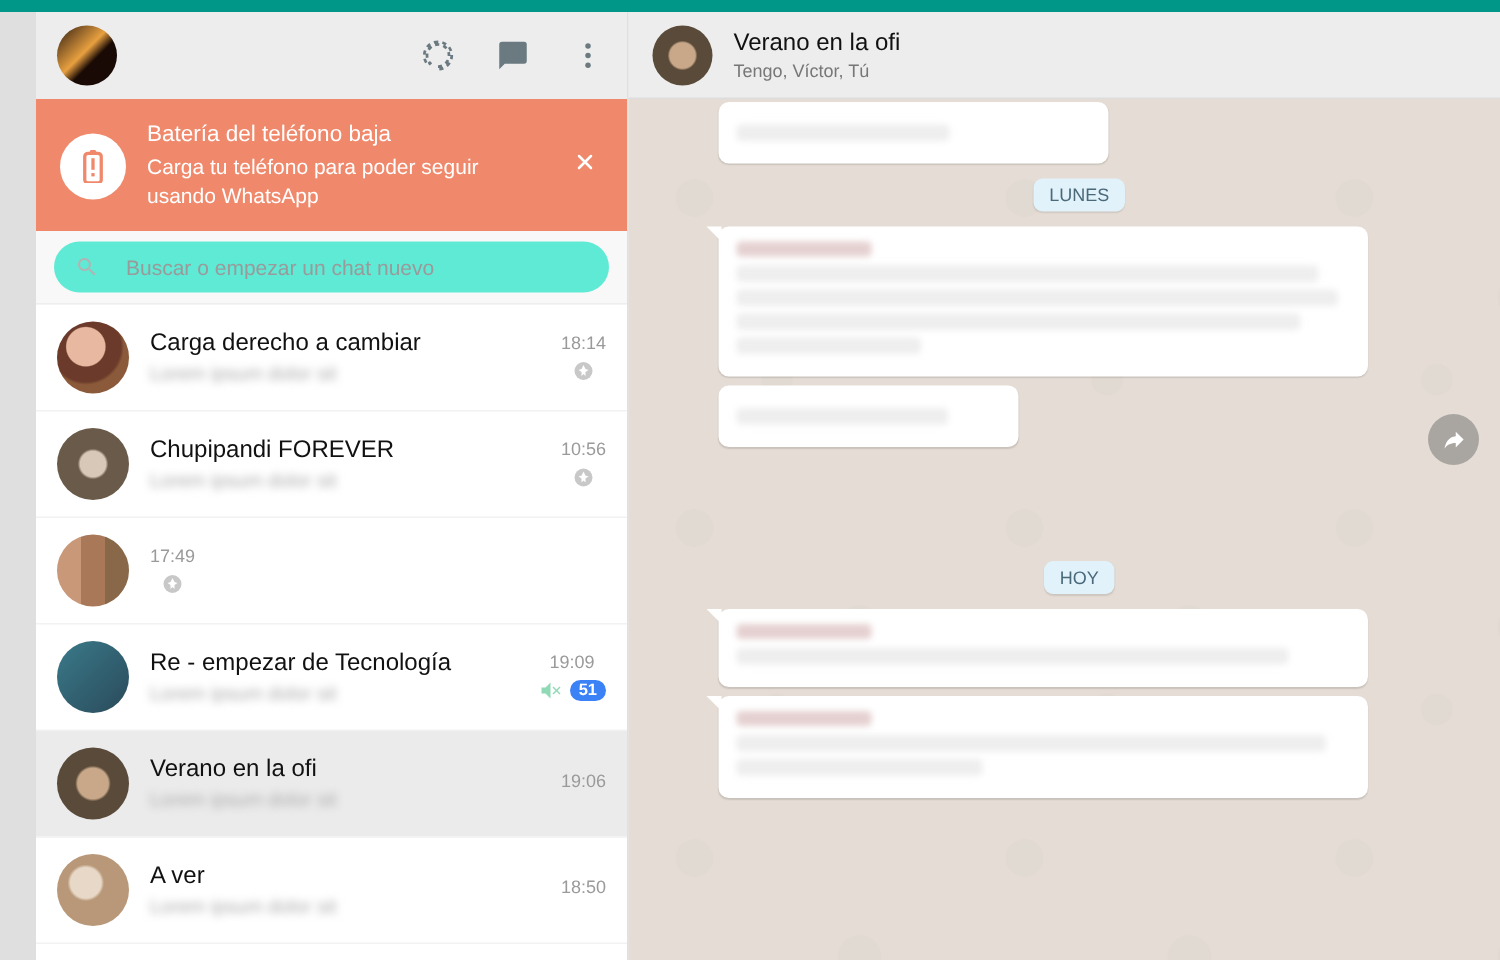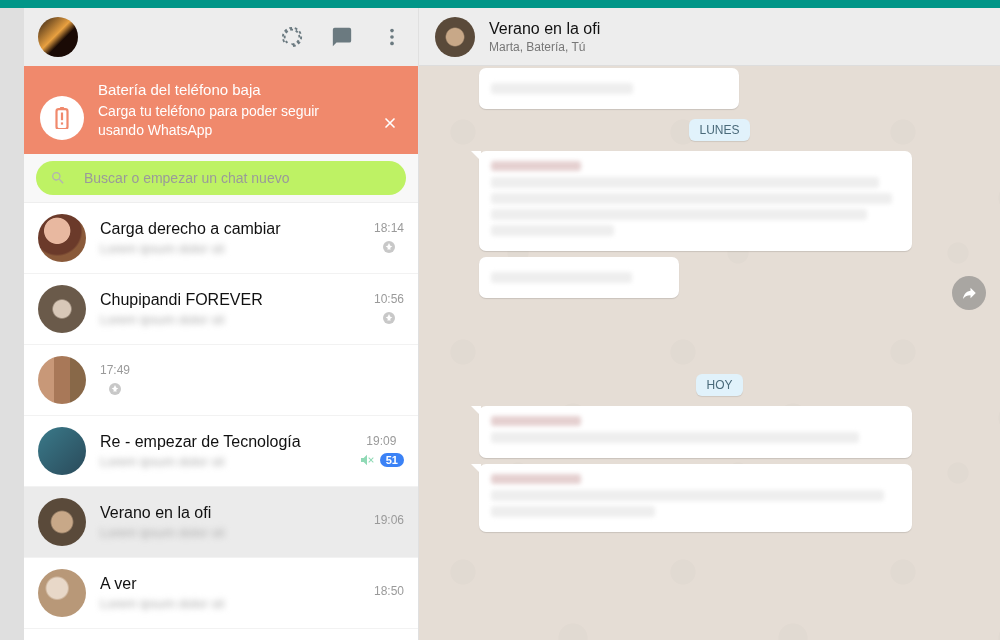--- a/index.html
+++ b/index.html
@@ -9,29 +9,29 @@
 .main{flex:1;display:flex;min-height:0}
 .leftgutter{width:24px;background:#dfdfdf}
 .sidebar{width:395px;background:#fff;display:flex;flex-direction:column;border-right:1px solid #e0e0e0}
 
 .sb-hdr{height:58px;background:#ededed;display:flex;align-items:center;padding:0 14px;justify-content:space-between}
 .avatar{width:40px;height:40px;border-radius:50%;background:linear-gradient(135deg,#2a1a10,#e8a040 45%,#1a0a05 60%);flex:0 0 auto}
 .sb-hdr-icons{display:flex;gap:26px;align-items:center}
 .icon-btn{width:24px;height:24px;display:flex;align-items:center;justify-content:center;color:#6b7a80;cursor:pointer}
 .icon-btn svg{width:22px;height:22px;fill:currentColor}
 
-.notice{background:#f0896c;color:#fff;display:flex;align-items:flex-end;padding:14px 16px;gap:14px}
+.notice{background:#f0896c;color:#fff;display:flex;align-items:center;padding:14px 16px;gap:14px}
 .notice-icn{width:44px;height:44px;border-radius:50%;background:#fff;display:flex;align-items:center;justify-content:center;flex:0 0 auto;margin-top:2px}
 .notice-icn svg{width:14px;height:22px;fill:#f0896c}
 .notice-txt{flex:1;font-size:14px;line-height:1.35}
 .notice-title{font-size:15px;font-weight:500;margin-bottom:2px}
 .notice-close{color:#fff;cursor:pointer;font-size:18px;padding:4px}
 
 .search{background:#f8f8f8;padding:7px 12px;border-bottom:1px solid #eee}
-.search-box{background:#bef264;border-radius:18px;height:34px;display:flex;align-items:center;padding:0 14px;gap:18px}
+.search-box{background:#5eead4;border-radius:18px;height:34px;display:flex;align-items:center;padding:0 14px;gap:18px}
 .search-box svg{width:16px;height:16px;fill:#b3b3b3}
 .search-box input{border:none;outline:none;flex:1;font-size:14px;color:#555;background:transparent}
 .search-box input::placeholder{color:#9a9a9a}
 
 .chatlist{flex:1;overflow-y:auto}
 .chat{display:flex;align-items:center;padding:11px 14px;border-bottom:1px solid #f2f2f2;cursor:pointer;gap:14px}
 .chat.active{background:#ebebeb}
 .chat-av{width:48px;height:48px;border-radius:50%;flex:0 0 auto;background:#bbb;position:relative;overflow:hidden}
 .chat-body{flex:1;min-width:0}
 .chat-name{font-size:16px;color:#111;margin-bottom:3px;white-space:nowrap;overflow:hidden;text-overflow:ellipsis}
@@ -207,21 +207,21 @@
           </div>
           <div class="chat"></div>
         </div>
     </div>
 
     <div class="pane">
       <div class="pane-hdr">
         <div class="avatar av5" style="width:40px;height:40px"></div>
         <div>
           <div class="pane-title">Verano en la ofi</div>
-          <div class="pane-sub">Marta, Batería, Tú</div>
+          <div class="pane-sub">Tengo, Víctor, Tú</div>
         </div>
       </div>
 
       <div class="msgs">
 
         <div class="bubble" style="width:260px;margin-top:-6px">
           <div class="bl-line" style="width:60%"></div>
         </div>
 
         <div class="daychip">LUNES</div>

